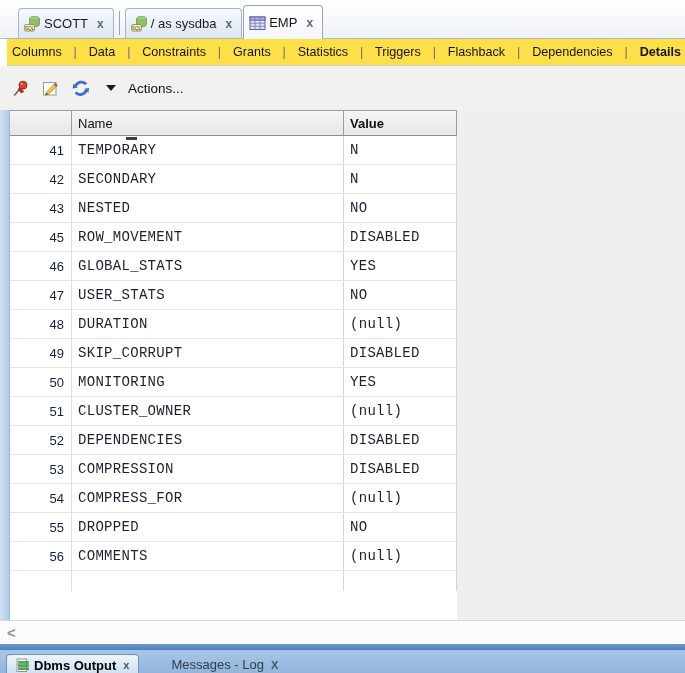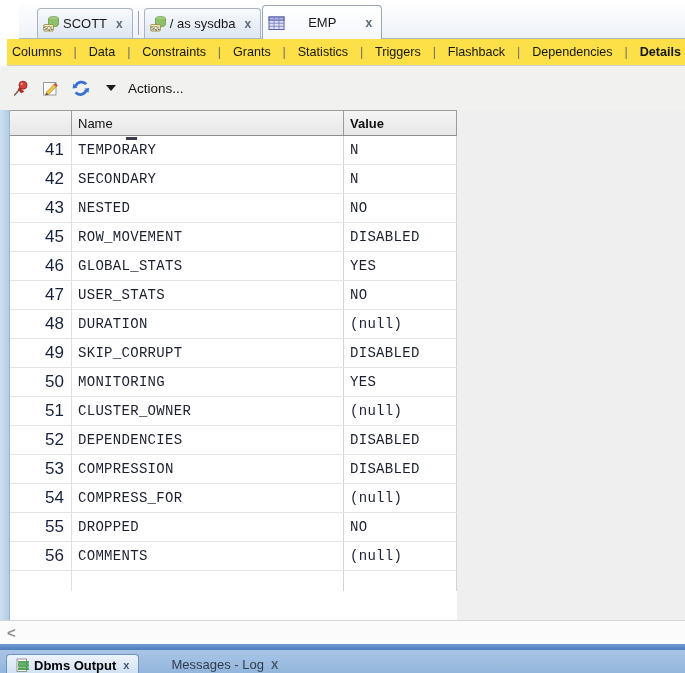--- a/index.html
+++ b/index.html
@@ -6,33 +6,33 @@
   body { background:#d0d0d0; font-family:"Liberation Sans", sans-serif; }
   .window {
     width:685px; height:673px; background:#ffffff; overflow:hidden;
     position:relative; font-size:13px; color:#111;
   }
 
   
   .doc-tabbar {
     height:39px; background:linear-gradient(#ffffff,#eef2f9);
     border-bottom:1px solid #aeb6c2;
-    display:flex; align-items:flex-end; padding-left:18px;margin-left:19px;
+    display:flex; align-items:flex-end; padding-left:18px;
   }
   .doc-tab {
     display:flex; align-items:center; height:30px; padding:0 9px 0 5px;
     background:linear-gradient(#f8fafd,#dde6f2);
     border:1px solid #a9b3c1; border-bottom:none;
     border-radius:4px 4px 0 0; margin-right:1px; cursor:pointer; white-space:nowrap;
   }
   .doc-tab .tab-label { margin-left:3px; color:#1a1a1a; }
   .doc-tab .close { color:#5a6878; font-size:12px; font-weight:bold; margin-left:9px; }
   .doc-tab.active {
     background:linear-gradient(#ffffff,#f4f7fb); height:34px;
-    margin-bottom:-1px; z-index:2; position:relative; border-color:#9aa6b6;gap:20px;
+    margin-bottom:-1px; z-index:2; position:relative; border-color:#9aa6b6;
   }
   .tab-divider { width:1px; height:24px; background:#9aa4b0; margin:0 5px 3px 4px; }
 
   
   .subtabbar {
     height:27px; background:#fde047; border-bottom:1px solid #cfcfcf;
     display:flex; align-items:center; justify-content:space-between;
     padding:0 3px 0 4px; font-size:12.6px; color:#161616; white-space:nowrap;margin-left:7px;
   }
   .subtab { padding:1px 1px; cursor:pointer; }
@@ -60,21 +60,21 @@
     border-top:1px solid #9c9c9c; border-bottom:1px solid #8e8e8e;
   }
   .gh-cell { border-right:1px solid #9c9c9c; display:flex; align-items:center;
              padding-left:6px; color:#111; }
   .gh-num { width:62px; } .gh-name { width:272px; } .gh-value { width:113px;font-weight:bold; }
   .grid-body { flex:1; position:relative; overflow:hidden; background:#fff; }
   .partial-dash { position:absolute; top:1px; left:116px; width:11px; height:3px; background:#3c3c4c; }
   .grid-row { display:flex; height:29px; border-bottom:1px solid #e4e4e4; }
   .gr-num {
     width:62px; display:flex; align-items:center; justify-content:flex-end;
-    padding-right:7px; color:#16213c; border-right:1px solid #e0e0e0; font-size:17px;
+    padding-right:7px; color:#16213c; border-right:1px solid #e0e0e0; font-size:13px;
   }
   .gr-name, .gr-value {
     font-family:"Liberation Mono", monospace; font-size:14px; letter-spacing:.3px;
     color:#1c2030; display:flex; align-items:center; padding-left:6px;
     border-right:1px solid #d4d4d4;
   }
   .gr-name { width:272px; } .gr-value { width:113px; }
   .grid-row.filler { height:20px; border-bottom:none; }
   .main-filler { flex:1; background:#efefef; }
 

